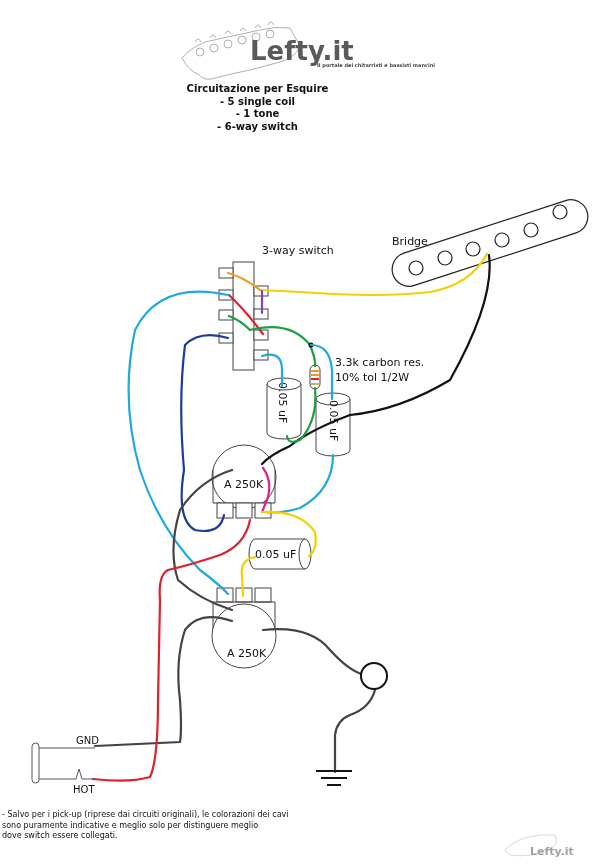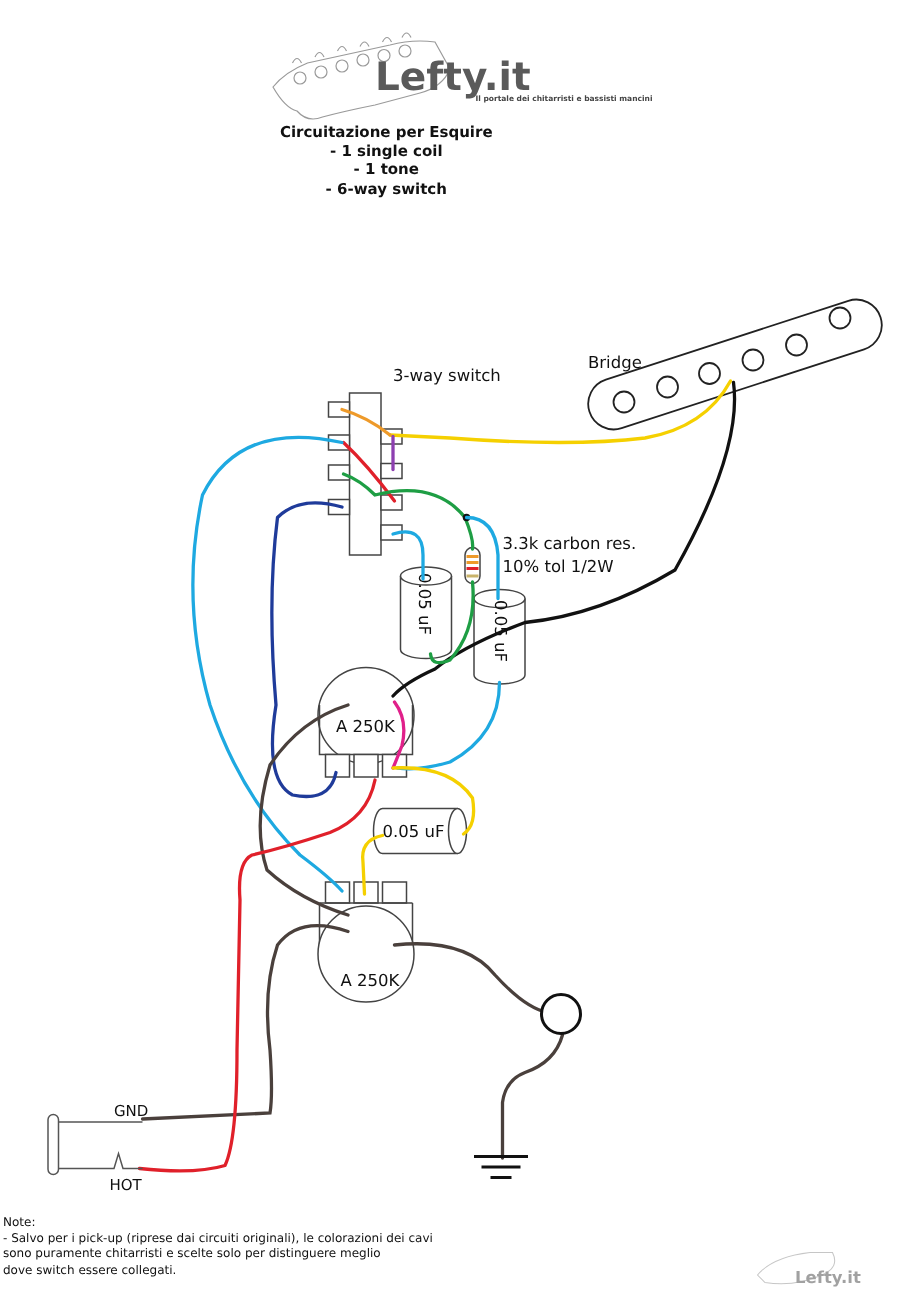--- a/index.html
+++ b/index.html
@@ -144,23 +144,22 @@
   <text class="lbl" x="73" y="793" font-size="10">HOT</text>
 
   <g opacity="0.55">
     <path d="M505 850 Q515 838 540 835 L555 835 Q560 845 548 850 Q530 858 510 855 Z" fill="none" stroke="#999" stroke-width="0.7"></path>
     <text x="530" y="855" font-family="DejaVu Sans, sans-serif" font-weight="bold" font-size="11" fill="#555">Lefty.it</text>
   </g>
 </svg>
 
 <div class="title-block">
   <div>Circuitazione per Esquire</div>
-  <div>- 1 single coil</div>
+  <div>- 5 single coil</div>
   <div>- 1 tone</div>
   <div>- 6-way switch</div>
 </div>
 
 <div class="notes">
-  <div>Note:</div>
   <div>- Salvo per i pick-up (riprese dai circuiti originali), le colorazioni dei cavi</div>
-  <div>sono puramente chitarristi e scelte solo per distinguere meglio</div>
+  <div>sono puramente indicative e meglio solo per distinguere meglio</div>
   <div>dove switch essere collegati.</div>
 </div>
 
 </body></html>

